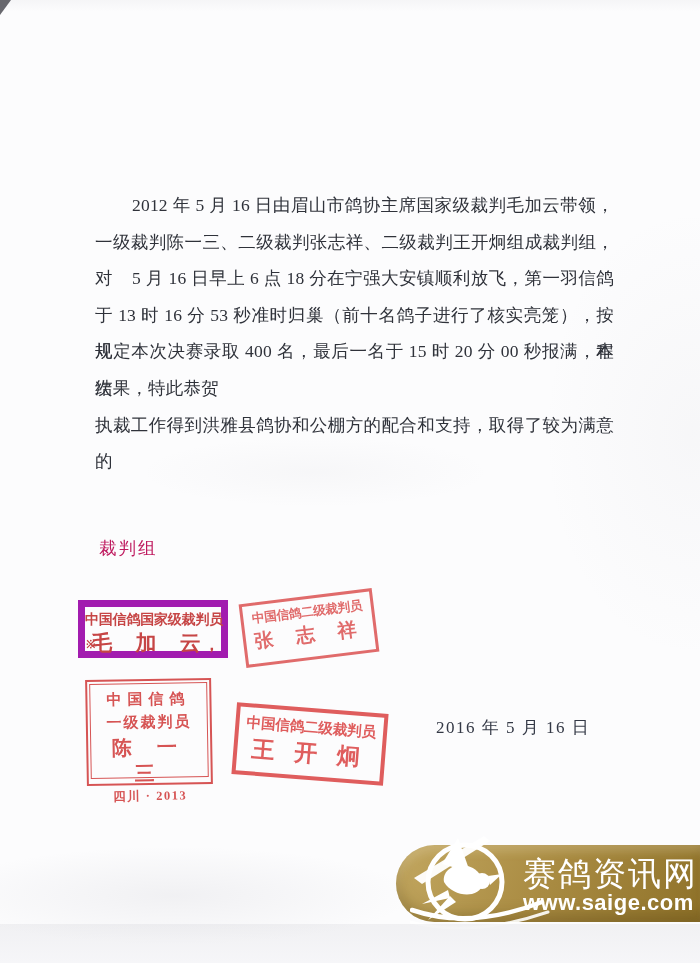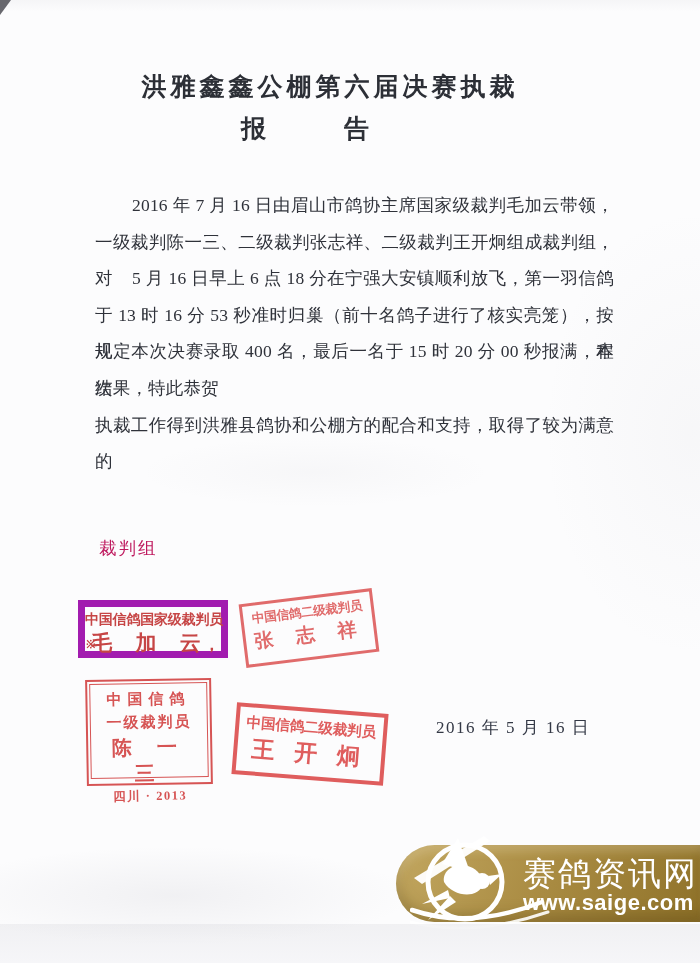--- a/index.html
+++ b/index.html
@@ -97,26 +97,24 @@
     color:#ffffff;letter-spacing:.5px;white-space:nowrap;}
   .wm-logo{position:absolute;left:14px;top:-15px;}
 </style>
 </head>
 <body>
 
 <div class="page">
 
   <div class="corner-speck"></div>
 
-  <div class="doc-title">洪雅鑫鑫公棚第六届决赛执裁</div>
 
-  <div class="doc-subtitle"><span>报</span><span class="gap"></span><span>告</span></div>
 
   <div class="body-text">
-    <div class="ln j ind">2016 年 7 月 16 日由眉山市鸽协主席国家级裁判毛加云带领，</div>
+    <div class="ln j ind">2012 年 5 月 16 日由眉山市鸽协主席国家级裁判毛加云带领，</div>
     <div class="ln j">一级裁判陈一三、二级裁判张志祥、二级裁判王开炯组成裁判组，对</div>
     <div class="ln j ind">5 月 16 日早上 6 点 18 分在宁强大安镇顺利放飞，第一羽信鸽</div>
     <div class="ln j">于 13 时 16 分 53 秒准时归巢（前十名鸽子进行了核实亮笼），按规程</div>
     <div class="ln j">规定本次决赛录取 400 名，最后一名于 15 时 20 分 00 秒报满，本次</div>
     <div class="ln">结果，特此恭贺</div>
     <div class="ln j">执裁工作得到洪雅县鸽协和公棚方的配合和支持，取得了较为满意的</div>
   </div>
 
   <div class="signoff">裁判组</div>
 

